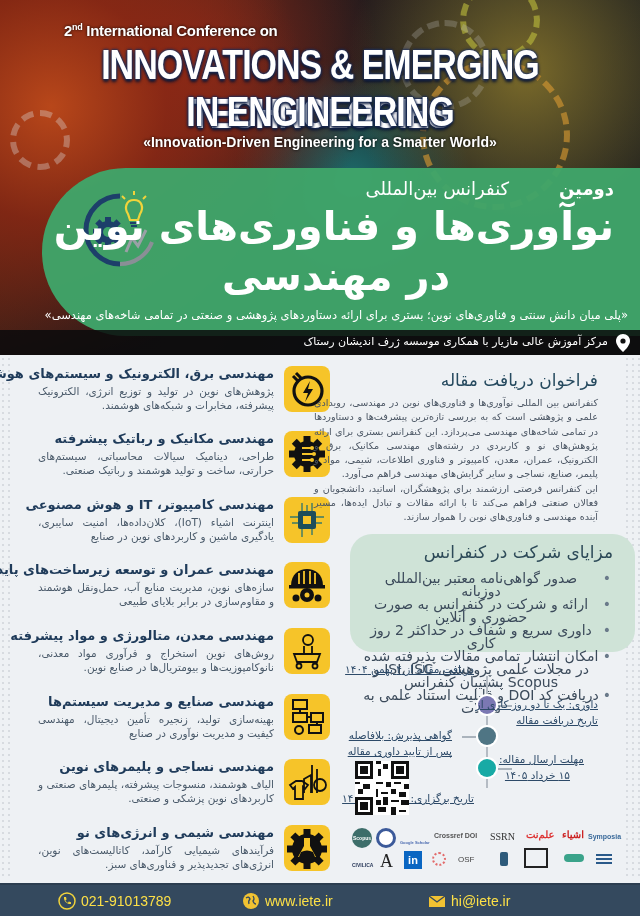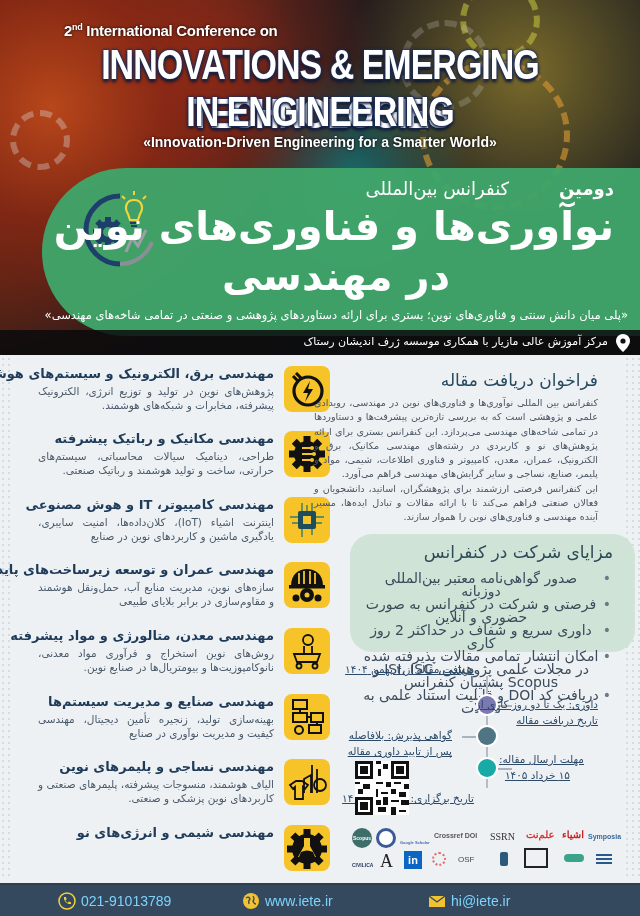--- a/index.html
+++ b/index.html
@@ -77,21 +77,21 @@
   .tl-tick { position: absolute; height: 1.5px; background: #aab3bc; }
   .tl-txt { position: absolute; font-size: 10.5px; line-height: 16px; color: #2d4a68; direction: rtl; text-align: right; text-decoration: underline; }
 
   .qr { position: absolute; left: 345px; top: 405px; width: 54px; height: 54px; }
 
   .logos { position: absolute; left: 342px; top: 470px; width: 280px; height: 50px; }
   .lg { position: absolute; font-family: "Liberation Sans", sans-serif; font-size: 8px; color: #2a3a5a; font-weight: bold; }
 
   
   .footer { position: absolute; left: 0; top: 883px; width: 640px; height: 33px; background: #34495e; border-top: 2px solid #2c3e50; }
-  .f-item { position: absolute; top: 7px; color: #7dd3fc; font-family: "Liberation Sans", sans-serif; font-size: 14px; display: flex; align-items: center; gap: 5px; }
+  .f-item { position: absolute; top: 7px; color: #fde047; font-family: "Liberation Sans", sans-serif; font-size: 14px; display: flex; align-items: center; gap: 5px; }
   .f-item svg { width: 18px; height: 18px; }
 </style>
 </head>
 <body>
 
 <div class="hero">
   <div class="gear-deco g1"></div>
   <div class="gear-deco g2"></div>
   <div class="gear-deco g3"></div>
   <div class="gear-deco g4"></div>
@@ -269,33 +269,34 @@
               <rect x="-3.5" y="-20" width="7" height="7" transform="rotate(45)"></rect>
               <rect x="-3.5" y="13" width="7" height="7" transform="rotate(45)"></rect>
               <rect x="-20" y="-3.5" width="7" height="7" transform="rotate(45)"></rect>
               <rect x="13" y="-3.5" width="7" height="7" transform="rotate(45)"></rect>
               <path d="M-3 -11 V-3 L-9 8 H9 L3 -3 V-11 Z" fill="#f6c429"></path>
               <path d="M-6 3 Q0 0 6 3 L8 8 H-8 Z" fill="#111"></path>
             </g>
           </svg>
       </div>
       <div class="ttl">مهندسی شیمی و انرژی‌های نو</div>
+      <div class="dsc">فرآیندهای شیمیایی کارآمد، کاتالیست‌های نوین، انرژی‌های تجدیدپذیر و فناوری‌های سبز.</div>
     </div>
 
     <div class="cfp-title">فراخوان دریافت مقاله</div>
     <div class="cfp-body">
       <p>کنفرانس بین المللی نوآوری‌ها و فناوری‌های نوین در مهندسی، رویدادی علمی و پژوهشی است که به بررسی تازه‌ترین پیشرفت‌ها و دستاوردها در تمامی شاخه‌های مهندسی می‌پردازد. این کنفرانس بستری برای ارائه پژوهش‌های نو و کاربردی در رشته‌های مهندسی مکانیک، برق و الکترونیک، عمران، معدن، کامپیوتر و فناوری اطلاعات، شیمی، مواد و پلیمر، صنایع، نساجی و سایر گرایش‌های مهندسی فراهم می‌آورد.</p>
       <p>این کنفرانس فرصتی ارزشمند برای پژوهشگران، اساتید، دانشجویان و فعالان صنعتی فراهم می‌کند تا با ارائه مقالات و تبادل ایده‌ها، مسیر آینده مهندسی و فناوری‌های نوین را هموار سازند.</p>
     </div>
 
     <div class="benefits">
       <div class="ben-title">مزایای شرکت در کنفرانس</div>
       <ul class="ben-list">
         <li>صدور گواهی‌نامه معتبر بین‌المللی دوزبانه</li>
-        <li>فرصتی و شرکت در کنفرانس به صورت حضوری و آنلاین</li>
+        <li>ارائه و شرکت در کنفرانس به صورت حضوری و آنلاین</li>
         <li>داوری سریع و شفاف در حداکثر 2 روز کاری</li>
         <li>امکان انتشار تمامی مقالات پذیرفته شده در مجلات علمی پژوهشی، ISI، ISC و Scopus پشتیبان کنفرانس</li>
         <li>دریافت کد DOI و قابلیت استناد علمی به مقالات</li>
       </ul>
     </div>
 
     <div class="tl-txt" style="right:150px; top:305px;">دریافت مقاله از ۴ بهمن ۱۴۰۴</div>
     <div class="tl-line"></div>
 
     <div class="tl-dot" style="top:340px; background:#7b78b3"></div>

